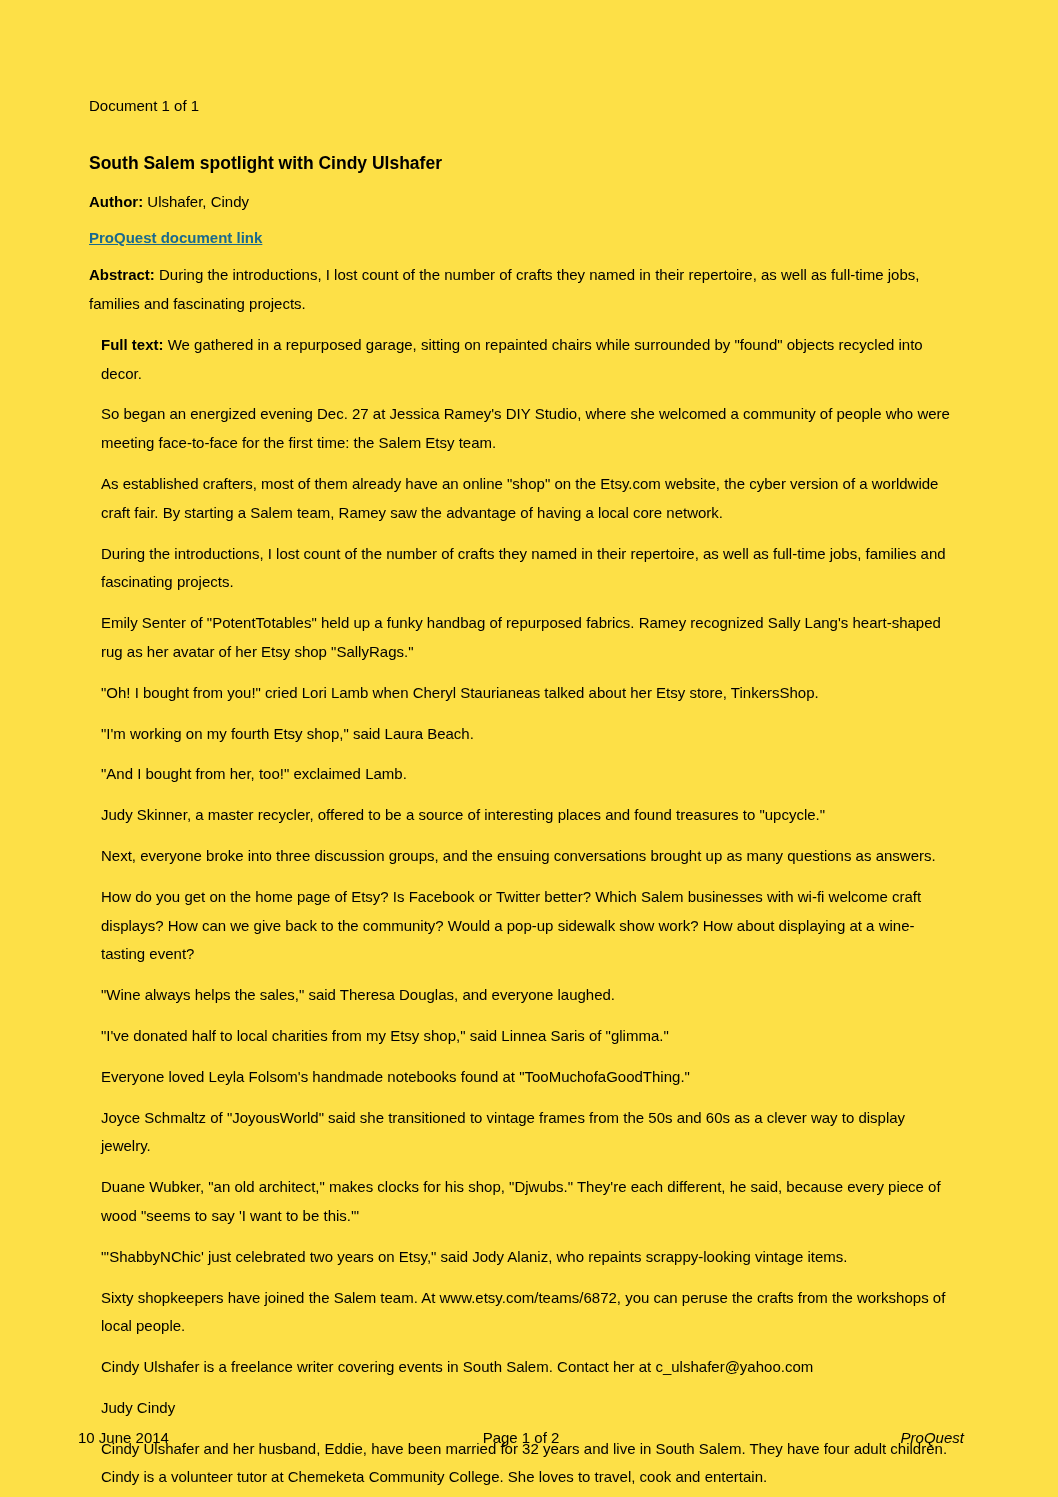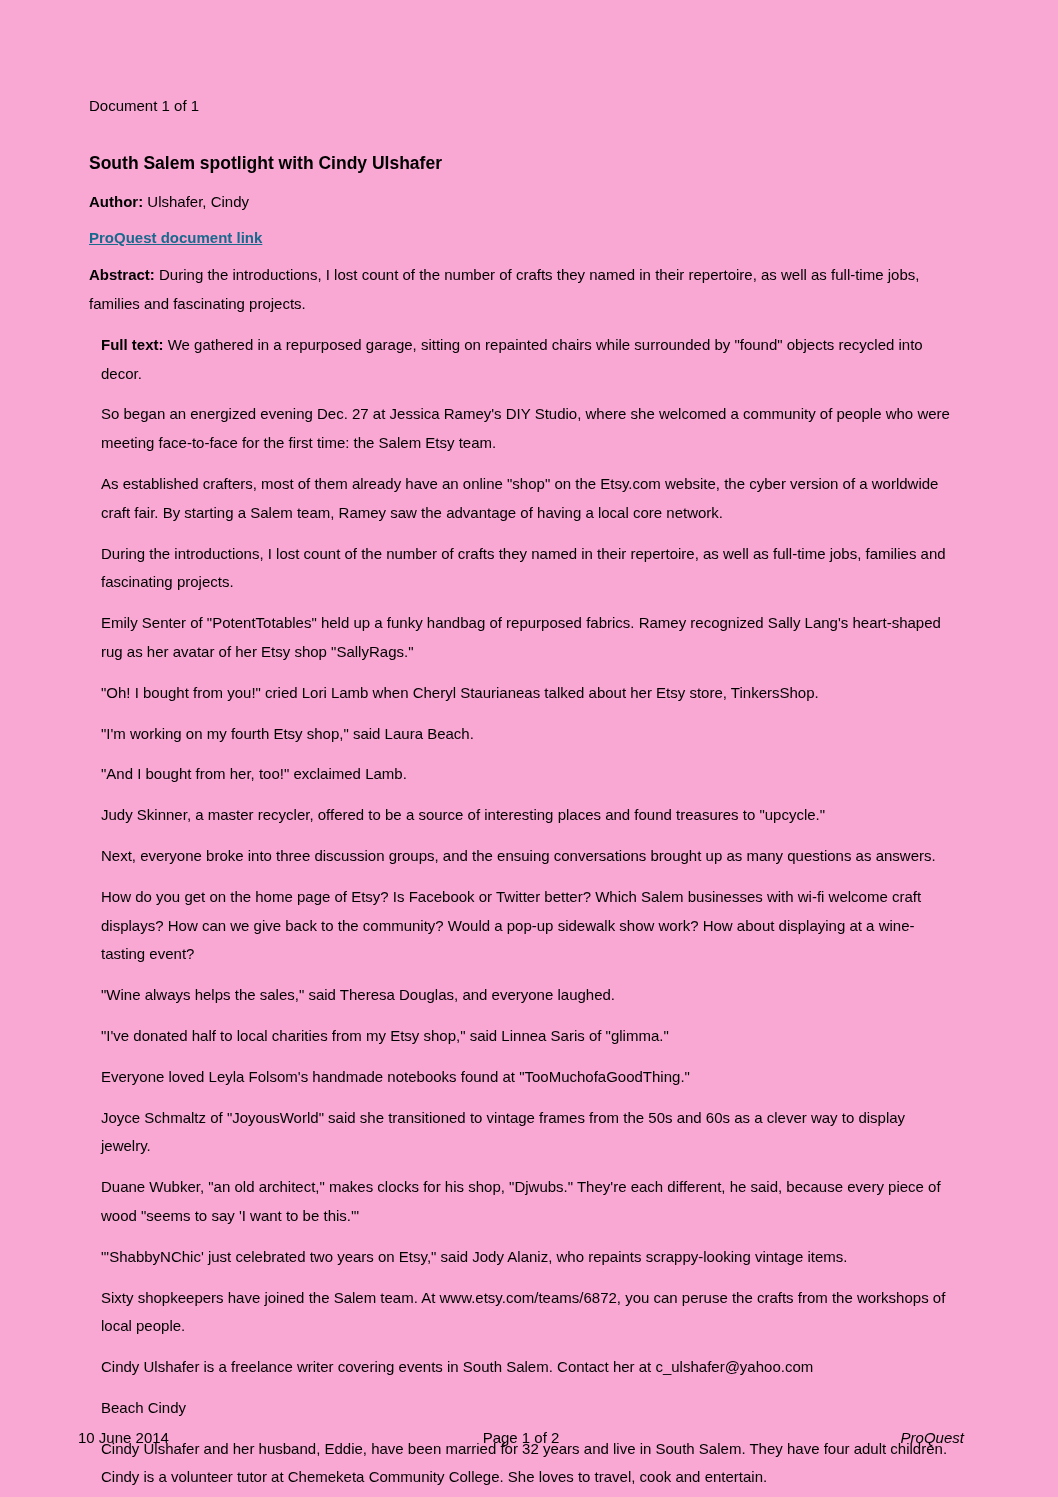--- a/index.html
+++ b/index.html
@@ -1,20 +1,20 @@
 <!DOCTYPE html>
 <html><head>
 <meta charset="utf-8">
 <style>
   html, body { margin: 0; padding: 0; background: #fff; }
   .page {
     position: relative;
     width: 1058px;
     height: 1497px;
-    background: #f9a8d4;
+    background: #fde047;
     font-family: "Liberation Sans", sans-serif;
     color: #000000;
     overflow: hidden;
   }
   .content {
     position: absolute;
     left: 89px;
     top: 92px;
     width: 878px;
     font-size: 15px;
@@ -92,21 +92,21 @@
           <div class="para">Next, everyone broke into three discussion groups, and the ensuing conversations brought up as many questions as answers.</div>
           <div class="para">How do you get on the home page of Etsy? Is Facebook or Twitter better? Which Salem businesses with wi-fi welcome craft displays? How can we give back to the community? Would a pop-up sidewalk show work? How about displaying at a wine-tasting event?</div>
           <div class="para">"Wine always helps the sales," said Theresa Douglas, and everyone laughed.</div>
           <div class="para">"I've donated half to local charities from my Etsy shop," said Linnea Saris of "glimma."</div>
           <div class="para">Everyone loved Leyla Folsom's handmade notebooks found at "TooMuchofaGoodThing."</div>
           <div class="para">Joyce Schmaltz of "JoyousWorld" said she transitioned to vintage frames from the 50s and 60s as a clever way to display jewelry.</div>
           <div class="para">Duane Wubker, "an old architect," makes clocks for his shop, "Djwubs." They're each different, he said, because every piece of wood "seems to say 'I want to be this.'"</div>
           <div class="para">"'ShabbyNChic' just celebrated two years on Etsy," said Jody Alaniz, who repaints scrappy-looking vintage items.</div>
           <div class="para">Sixty shopkeepers have joined the Salem team. At www.etsy.com/teams/6872, you can peruse the crafts from the workshops of local people.</div>
           <div class="para">Cindy Ulshafer is a freelance writer covering events in South Salem. Contact her at c_ulshafer@yahoo.com</div>
-          <div class="para">Beach Cindy</div>
+          <div class="para">Judy Cindy</div>
           <div class="para">Cindy Ulshafer and her husband, Eddie, have been married for 32 years and live in South Salem. They have four adult children. Cindy is a volunteer tutor at Chemeketa Community College. She loves to travel, cook and entertain.</div>
         </div>
     </div>
 
     <p class="company">
       <span class="bold">Company / organization:</span>
       <span>Name: Chemeketa Community College; NAICS: 611210;</span>
     </p>
 
   </div>

